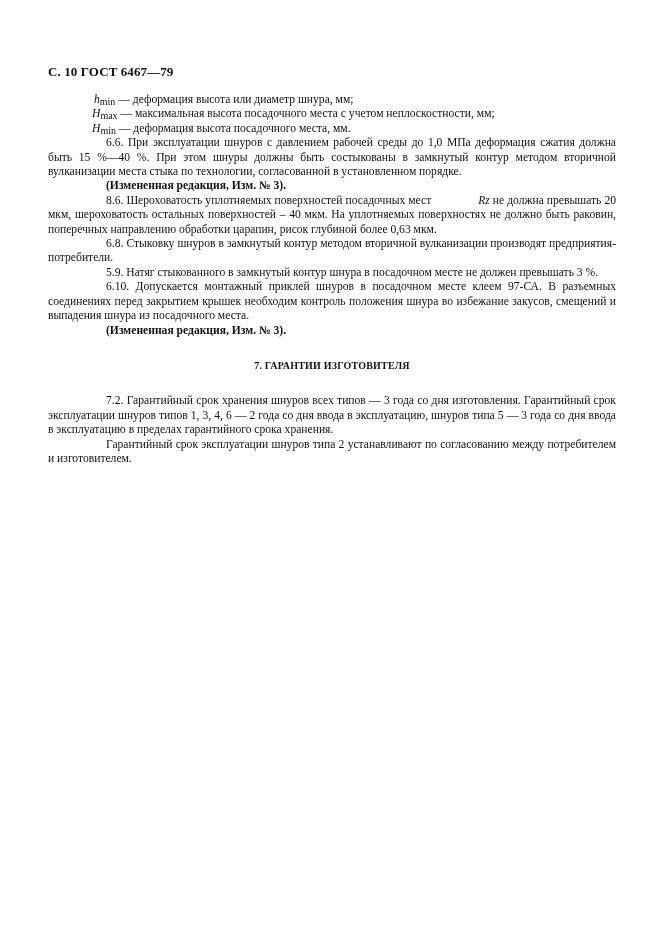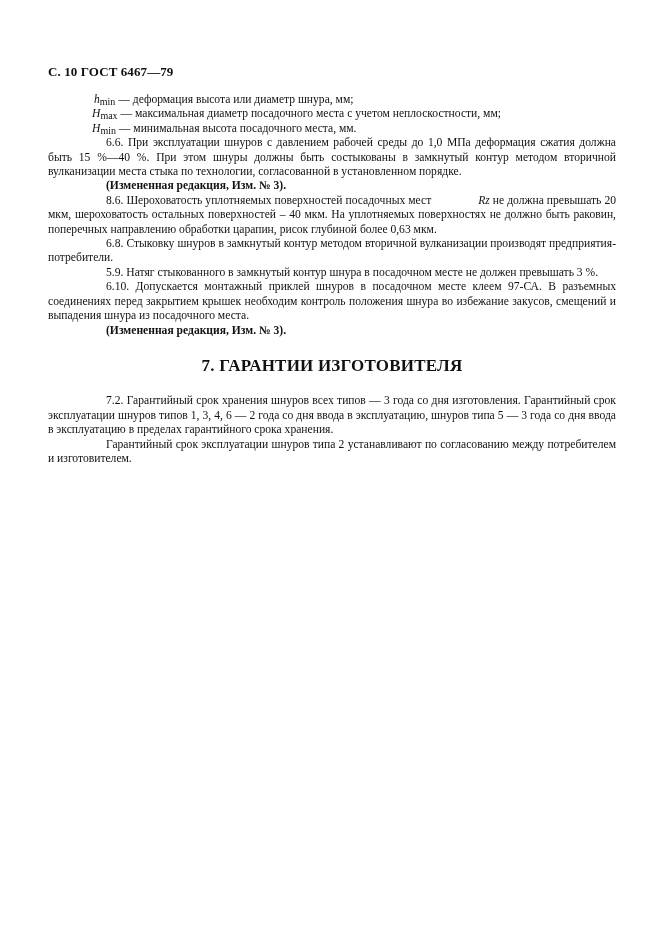--- a/index.html
+++ b/index.html
@@ -60,41 +60,41 @@
     p.amend .plain {
       font-weight: normal;
     }
     .rz {
       font-style: italic;
       margin-left: 44px;
     }
     h2.section-title {
       margin: 21px 0 21px 0;
       text-align: center;
-      font-size: 17px;
+      font-size: 10px;
       font-weight: bold;
       letter-spacing: 0.2px;
     }
   </style>
 </head>
 <body>
 
 <div class="page-header">С. 10 ГОСТ 6467—79</div>
 
 <div class="content">
 
   <div class="defs">
     <div class="def-line first">
       <span class="sym"><span>h</span><sub>min</sub></span><span> — деформация высота или диаметр шнура, мм;</span>
     </div>
     <div class="def-line">
-      <span class="sym"><span>H</span><sub>max</sub></span><span> — максимальная диаметр посадочного места с учетом неплоскостности, мм;</span>
+      <span class="sym"><span>H</span><sub>max</sub></span><span> — максимальная высота посадочного места с учетом неплоскостности, мм;</span>
     </div>
     <div class="def-line">
-      <span class="sym"><span>H</span><sub>min</sub></span><span> — минимальная высота посадочного места, мм.</span>
+      <span class="sym"><span>H</span><sub>min</sub></span><span> — деформация высота посадочного места, мм.</span>
     </div>
   </div>
 
   <p>6.6. При эксплуатации шнуров с давлением рабочей среды до 1,0 МПа деформация сжатия должна быть 15 %—40 %. При этом шнуры должны быть состыкованы в замкнутый контур методом вторичной вулканизации места стыка по технологии, согласованной в установленном порядке.</p>
   <p class="amend">(Измененная редакция, Изм. № 3).</p>
 
   <p><span>8.6. Шероховатость уплотняемых поверхностей посадочных мест </span><span class="rz">Rz</span><span> не должна превышать 20 мкм, шероховатость остальных поверхностей – 40 мкм. На уплотняемых поверхностях не должно быть раковин, поперечных направлению обработки царапин, рисок глубиной более 0,63 мкм.</span></p>
 
   <p>6.8. Стыковку шнуров в замкнутый контур методом вторичной вулканизации производят предприятия-потребители.</p>
   <p>5.9. Натяг стыкованного в замкнутый контур шнура в посадочном месте не должен превышать 3 %.</p>

